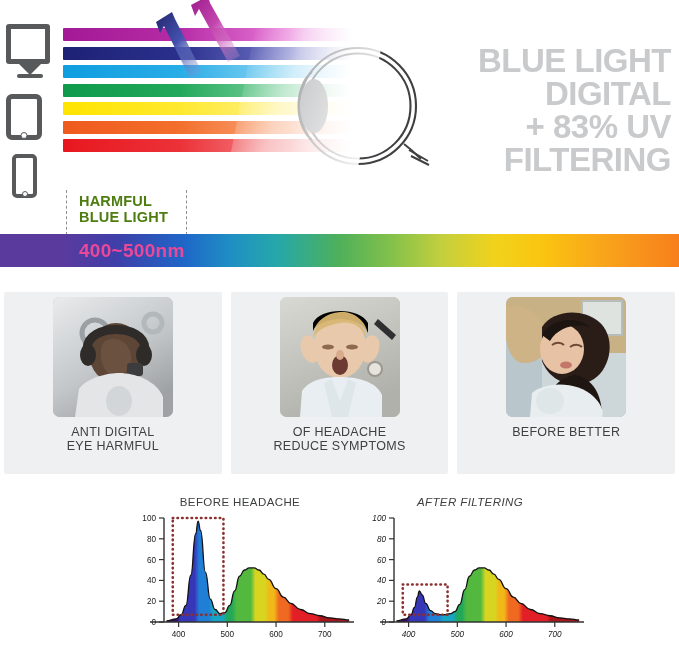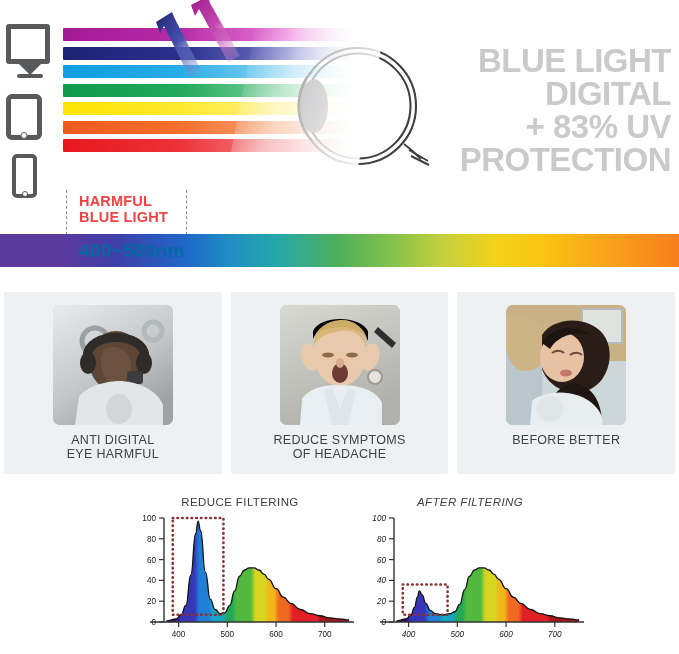--- a/index.html
+++ b/index.html
@@ -40,32 +40,32 @@
         background:linear-gradient(100deg, rgba(255,255,255,0) 0%, rgba(255,255,255,.55) 35%, rgba(255,255,255,.95) 100%);
         transform:skewX(-11deg);pointer-events:none;}
 
   .headline{position:absolute;right:8px;top:44px;width:330px;text-align:right;
             color:#c9cacc;font-weight:bold;font-size:33px;line-height:33px;letter-spacing:-0.5px;}
 
   
   .guide{position:absolute;top:190px;width:0;border-left:1.4px dashed #8d8f92;height:45px;}
   .guide.g1{left:66px;}
   .guide.g2{left:186px;}
-  .harmful{position:absolute;left:79px;top:194px;color:#ef4444;font-weight:bold;
+  .harmful{position:absolute;left:79px;top:194px;color:#4d7c0f;font-weight:bold;
            font-size:14.5px;line-height:15.5px;letter-spacing:.2px;}
 
   .spectrum{position:absolute;left:0;top:234px;width:679px;height:33px;
      background:linear-gradient(90deg,#5b3a9e 0%,#5b3a9e 9%,#3f3fa8 17%,#1f66c8 27%,#1f8fc4 34%,
        #26a8a8 41%,#4fb05a 50%,#86c24a 58%,#c3cf3e 65%,#f2d21b 73%,#fac410 80%,#f9a41b 89%,#f77f1c 100%);}
-  .nmlabel{position:absolute;left:79px;top:240px;color:#0369a1;font-weight:bold;font-size:19px;letter-spacing:.3px;}
+  .nmlabel{position:absolute;left:79px;top:240px;color:#ec4899;font-weight:bold;font-size:19px;letter-spacing:.3px;}
 
   
   .cards{position:absolute;left:0;top:292px;width:679px;height:182px;display:flex;gap:9px;padding:0 4px;box-sizing:border-box;}
   .card{flex:1;background:#eff0f1;border-radius:2px;display:flex;flex-direction:column;align-items:center;
-        justify-content:flex-start;padding-top:13px;box-sizing:border-box;}
+        justify-content:flex-start;padding-top:5px;box-sizing:border-box;}
   .card-photo{width:120px;height:120px;border-radius:7px;overflow:hidden;position:relative;background:#b9bcbe;}
   .card-label{margin-top:8px;text-align:center;color:#3f4042;font-size:12.5px;line-height:14px;letter-spacing:.3px;}
 
   
   .charts{position:absolute;left:0;top:496px;width:679px;height:158px;}
   .chart{position:absolute;top:0;width:240px;height:158px;}
   .chart.c1{left:120px;}
   .chart.c2{left:350px;font-style:italic;}
   .chart-title{position:absolute;top:0;left:0;width:240px;text-align:center;
                color:#3f4042;font-size:11.5px;letter-spacing:.4px;}
@@ -130,21 +130,21 @@
       </g>
       <ellipse cx="26" cy="78" rx="14" ry="27" fill="#808285"></ellipse>
     </svg>
 
     <div class="beam"></div>
 
     <div class="headline">
       <div>BLUE LIGHT</div>
       <div>DIGITAL</div>
       <div>+ 83% UV</div>
-      <div>PROTECTION</div>
+      <div>FILTERING</div>
     </div>
   </div>
 
   <div class="guide g1"></div>
   <div class="guide g2"></div>
   <div class="harmful">
     <div>HARMFUL</div>
     <div>BLUE LIGHT</div>
   </div>
   <div class="spectrum"></div>
@@ -201,22 +201,22 @@
           <ellipse cx="60" cy="68" rx="8" ry="10" fill="#6d3a33"></ellipse>
           <ellipse cx="60" cy="58" rx="4" ry="5" fill="#d8ab8c"></ellipse>
           <ellipse cx="30" cy="52" rx="9" ry="14" fill="#e8c9ab" transform="rotate(-18 30 52)"></ellipse>
           <ellipse cx="90" cy="52" rx="9" ry="14" fill="#e8c9ab" transform="rotate(18 90 52)"></ellipse>
           <circle cx="95" cy="72" r="7" fill="#e6e4dd" stroke="#9a9890" stroke-width="2"></circle>
           <path d="M22,94 C30,82 46,80 60,80 C76,80 96,84 102,98 L102,120 L20,120 Z" fill="#e9eef2"></path>
           <path d="M52,82 L60,104 L68,82 L76,86 L68,120 L52,120 L44,86 Z" fill="#dfe6ea"></path>
         </svg>
       </div>
       <div class="card-label">
+        <div>OF HEADACHE</div>
         <div>REDUCE SYMPTOMS</div>
-        <div>OF HEADACHE</div>
       </div>
     </div>
 
     <div class="card">
       <div class="card-photo">
         <svg viewBox="0 0 120 120" width="120" height="120">
           <rect width="120" height="120" fill="#cdd6d9"></rect>
           <rect x="0" y="0" width="120" height="56" fill="#c8b184"></rect>
           <rect x="76" y="4" width="40" height="34" fill="#dfe3e0" stroke="#b6bcba" stroke-width="2"></rect>
           <rect x="0" y="44" width="36" height="76" fill="#b9c6cc"></rect>
@@ -234,21 +234,21 @@
       </div>
       <div class="card-label">
         <div>BEFORE BETTER</div>
       </div>
     </div>
   </div>
 
   <div class="charts">
 
     <div class="chart c1">
-      <div class="chart-title">REDUCE FILTERING</div>
+      <div class="chart-title">BEFORE HEADACHE</div>
       <svg id="svg-chart-0" width="240" height="144" viewBox="0 0 240 144">
           <defs>
             <linearGradient id="spec0" x1="0" y1="0" x2="1" y2="0">
               <stop offset="0%" stop-color="#3b0a5e"></stop>
               <stop offset="2.564102564102564%" stop-color="#3b0a5e"></stop>
               <stop offset="5.128205128205128%" stop-color="#3b0a5e"></stop>
               <stop offset="7.6923076923076925%" stop-color="#3636b8"></stop>
               <stop offset="10.256410256410255%" stop-color="#3636b8"></stop>
               <stop offset="12.82051282051282%" stop-color="#3636b8"></stop>
               <stop offset="15.384615384615385%" stop-color="#3636b8"></stop>

